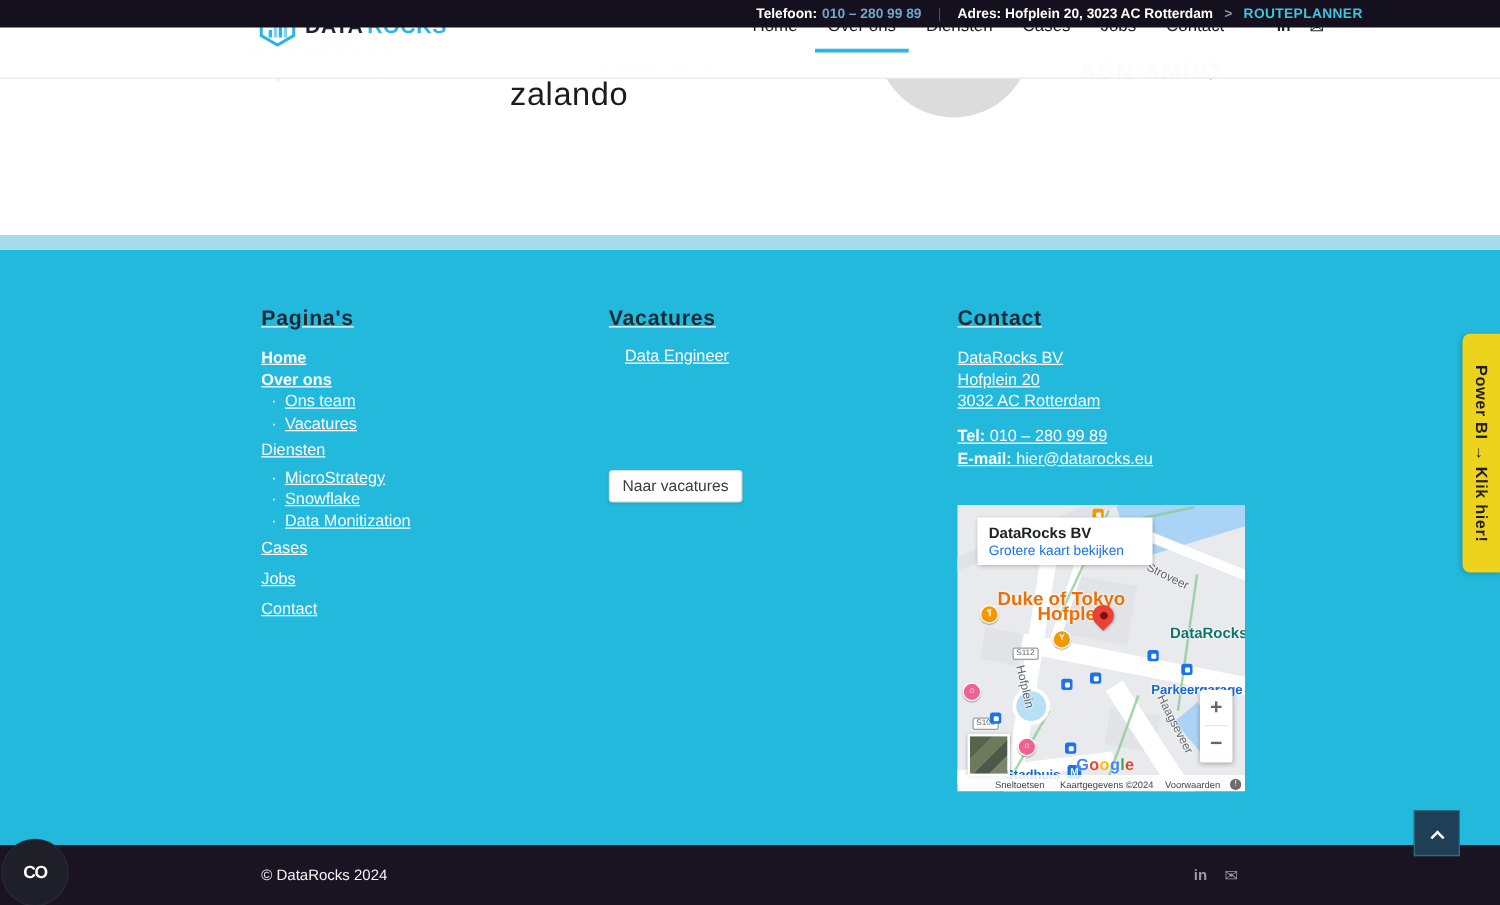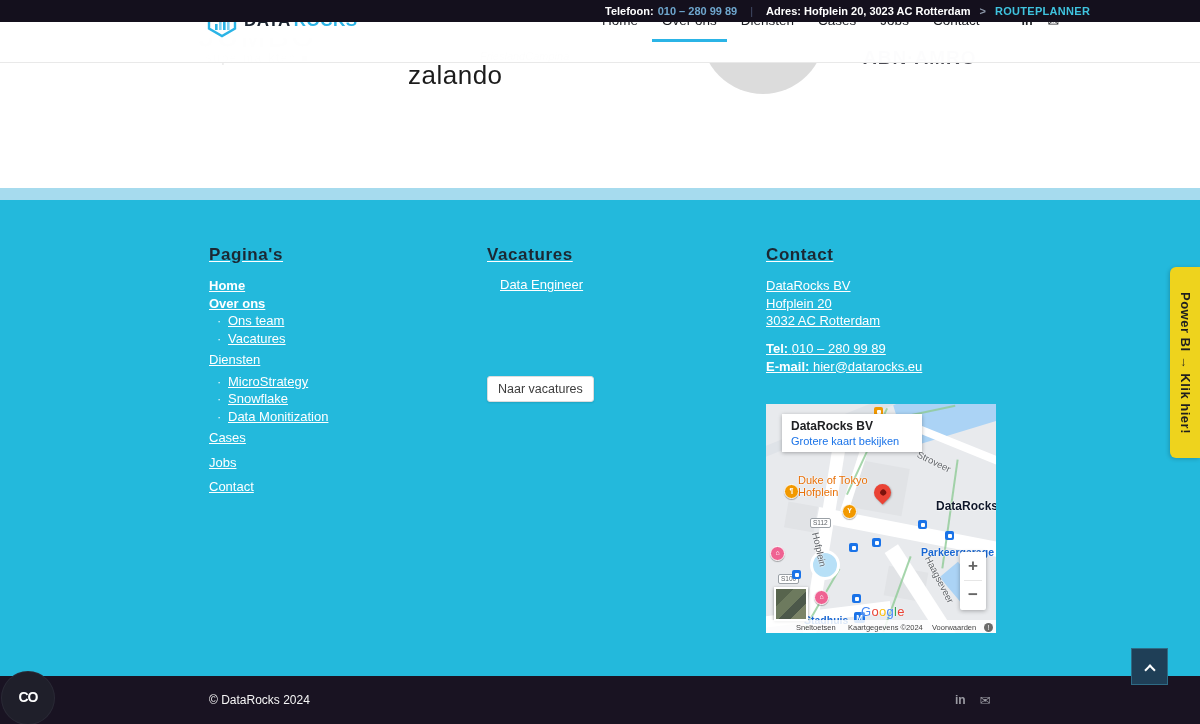--- a/index.html
+++ b/index.html
@@ -82,29 +82,29 @@
   .poi { position:absolute; width:15px; height:15px; border-radius:50%; border:1.5px solid #fff; box-shadow:0 1px 1px rgba(0,0,0,.3);
     color:#fff; font-size:7px; line-height:12px; text-align:center; font-weight:700;}
   .poi.orange { background:#f29900; }
   .poi.pink { background:#ef6292; }
   .tr { position:absolute; width:9px; height:9px; border-radius:2px; background:#1a73e8; }
   .tr::after { content:""; position:absolute; left:2.5px; top:2.5px; width:4px; height:4px; background:#fff; border-radius:1px; }
   .tr.sq-orange { background:#f29900; }
   .rbadge { position:absolute; background:#fff; border:1px solid #9aa0a6; border-radius:2px; font-size:6.5px; color:#5f6368; padding:0 2px; line-height:8px; }
   .mlabel { position:absolute; font-size:9.5px; color:#5f6368; text-shadow:0 0 2px #fff, 0 0 2px #fff; white-space:nowrap; }
   .mlabel.blue { color:#1967d2; font-weight:700; font-size:10.5px; }
-  .mlabel.red { color:#0f172a; font-weight:700; font-size:12px;padding-left:40px; }
-  .mlabel.orange { color:#e8710a; font-weight:400; font-size:11px; text-align:left; line-height:12px; }
+  .mlabel.red { color:#0f766e; font-weight:700; font-size:12px;padding-left:40px; }
+  .mlabel.orange { color:#e8710a; font-weight:700; font-size:15px; text-align:right; line-height:12px; }
   .metro { position:absolute; width:11px; height:11px; background:#1a73e8; border-radius:2px; color:#fff; font-size:8px; font-weight:800; text-align:center; line-height:11px; }
   .zoomctl { position:absolute; left:194px; top:148px; width:26px; height:58px; background:#fff; border-radius:2px; box-shadow:0 1px 4px rgba(0,0,0,.3); }
   .zoomctl .zb { width:26px; height:28px; text-align:center; line-height:28px; font-size:17px; color:#666; cursor:pointer; font-weight:700;}
   .zoomctl .div { height:1px; background:#e6e6e6; margin:0 4px; }
   .sat { position:absolute; left:8px; top:183px; width:34px; height:34px; border:2px solid #fff; box-shadow:0 1px 3px rgba(0,0,0,.4); cursor:pointer;
     background:linear-gradient(135deg,#57644d 0 30%, #6d7a5e 30% 55%, #4c584a 55% 75%, #7b8468 75%); }
-  .gword { position:absolute; left:95px; top:200px; font-size:13px; font-weight:400; letter-spacing:.3px; text-shadow:0 0 2px #fff; }
+  .gword { position:absolute; left:95px; top:200px; font-size:13px; font-weight:700; letter-spacing:.3px; text-shadow:0 0 2px #fff; }
   .attrbar { position:absolute; left:0; bottom:0; width:230px; height:13px; background:rgba(255,255,255,.85); font-size:7.5px; color:#444; }
   .attrbar span { position:absolute; top:3px; white-space:nowrap; }
   .attr-ic { position:absolute; right:3px; top:2px; width:9px; height:9px; border-radius:50%; background:#6b6b6b; color:#fff; font-size:7px; line-height:9px; text-align:center; }
 
   
   .side-tab { position:absolute; left:1170px; top:267px; width:30px; height:191px; background:#eed31d; border-radius:6px 0 0 6px;
     writing-mode:vertical-rl; text-align:center; font-size:13px; font-weight:700; color:#1f1f1f; letter-spacing:.5px;
     box-shadow:-1px 1px 4px rgba(0,0,0,.2); cursor:pointer; line-height:30px; }
 
   

